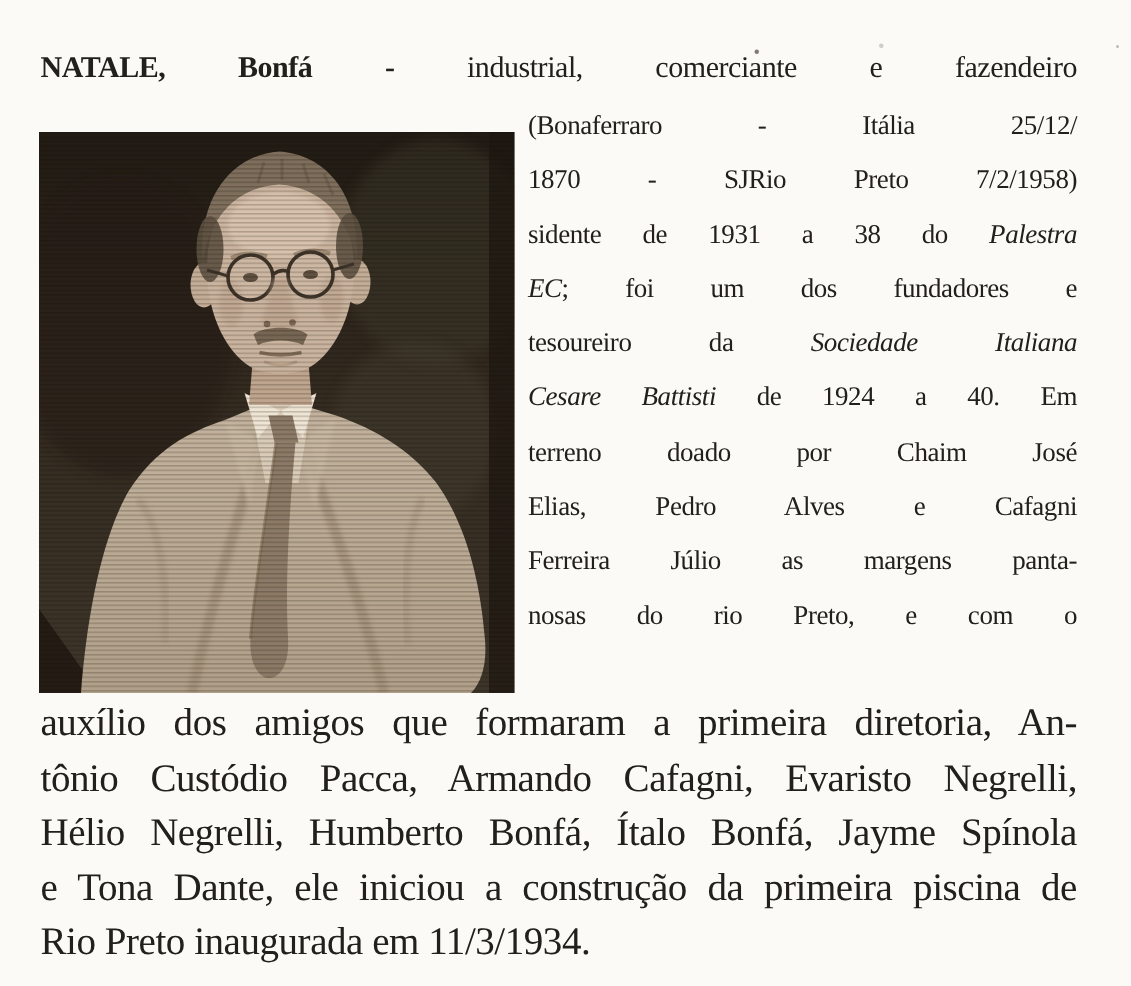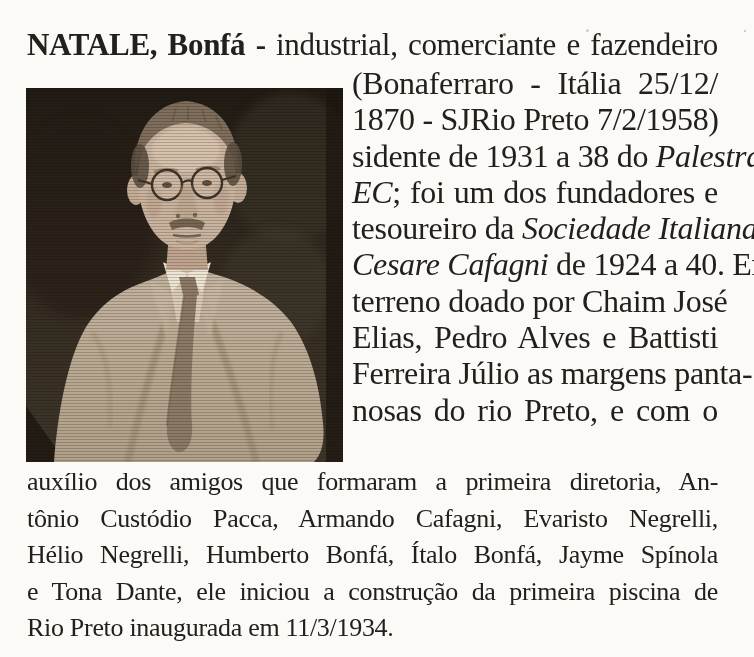--- a/index.html
+++ b/index.html
@@ -19,38 +19,38 @@
     text-align-last: justify;
     white-space: nowrap;
   }
   .line-last { text-align-last: left; }
   .bold { font-weight: bold; }
   .italic { font-style: italic; margin-top: 40px; }
 
   .header {
     position: absolute;
     left: 27px; top: 25px; width: 691px;
-    font-size: 31px; line-height: 40px;
+    font-size: 20px; line-height: 40px;
     letter-spacing: -0.3px;
     font-family: Liberation Serif, serif;
   }
 
   .photo {
     position: absolute;
     left: 26px; top: 88px;
     width: 317px; height: 374px;
     margin: 0; padding: 0;
     overflow: hidden;
     background: #2e2720;
   }
 
   .right-col {
     position: absolute;
     left: 352px; top: 65px; width: 366px;
-    font-size: 32px; line-height: 36.3px;
+    font-size: 18px; line-height: 36.3px;
     letter-spacing: -0.3px;
   }
 
   .bottom-block {
     position: absolute;
     left: 27px; top: 464px; width: 691px;
     font-size: 26px; line-height: 36.5px;
     letter-spacing: -0.3px;
   }
 
@@ -161,23 +161,23 @@
       <rect width="317" height="374" fill="url(#scan)"></rect>
     </svg>
   </figure>
 
   <div class="right-col">
       <div class="line"><span>(Bonaferraro - Itália 25/12/</span></div>
       <div class="line"><span>1870 - SJRio Preto 7/2/1958)</span></div>
       <div class="line"><span>sidente de 1931 a 38 do </span><span class="italic">Palestra</span></div>
       <div class="line"><span class="italic">EC</span><span>; foi um dos fundadores e</span></div>
       <div class="line"><span>tesoureiro da </span><span class="italic">Sociedade Italiana</span></div>
-      <div class="line"><span class="italic">Cesare Cafagni</span><span> de 1924 a 40. Em</span></div>
+      <div class="line"><span class="italic">Cesare Battisti</span><span> de 1924 a 40. Em</span></div>
       <div class="line"><span>terreno doado por Chaim José</span></div>
-      <div class="line"><span>Elias, Pedro Alves e Battisti</span></div>
+      <div class="line"><span>Elias, Pedro Alves e Cafagni</span></div>
       <div class="line"><span>Ferreira Júlio as margens panta-</span></div>
       <div class="line"><span>nosas do rio Preto, e com o</span></div>
     </div>
 
   <div class="bottom-block">
       <div class="line"><span>auxílio dos amigos que formaram a primeira diretoria, An-</span></div>
       <div class="line"><span>tônio Custódio Pacca, Armando Cafagni, Evaristo Negrelli,</span></div>
       <div class="line"><span>Hélio Negrelli, Humberto Bonfá, Ítalo Bonfá, Jayme Spínola</span></div>
       <div class="line"><span>e Tona Dante, ele iniciou a construção da primeira piscina de</span></div>
       <div class="line line-last"><span>Rio Preto inaugurada em 11/3/1934.</span></div>

